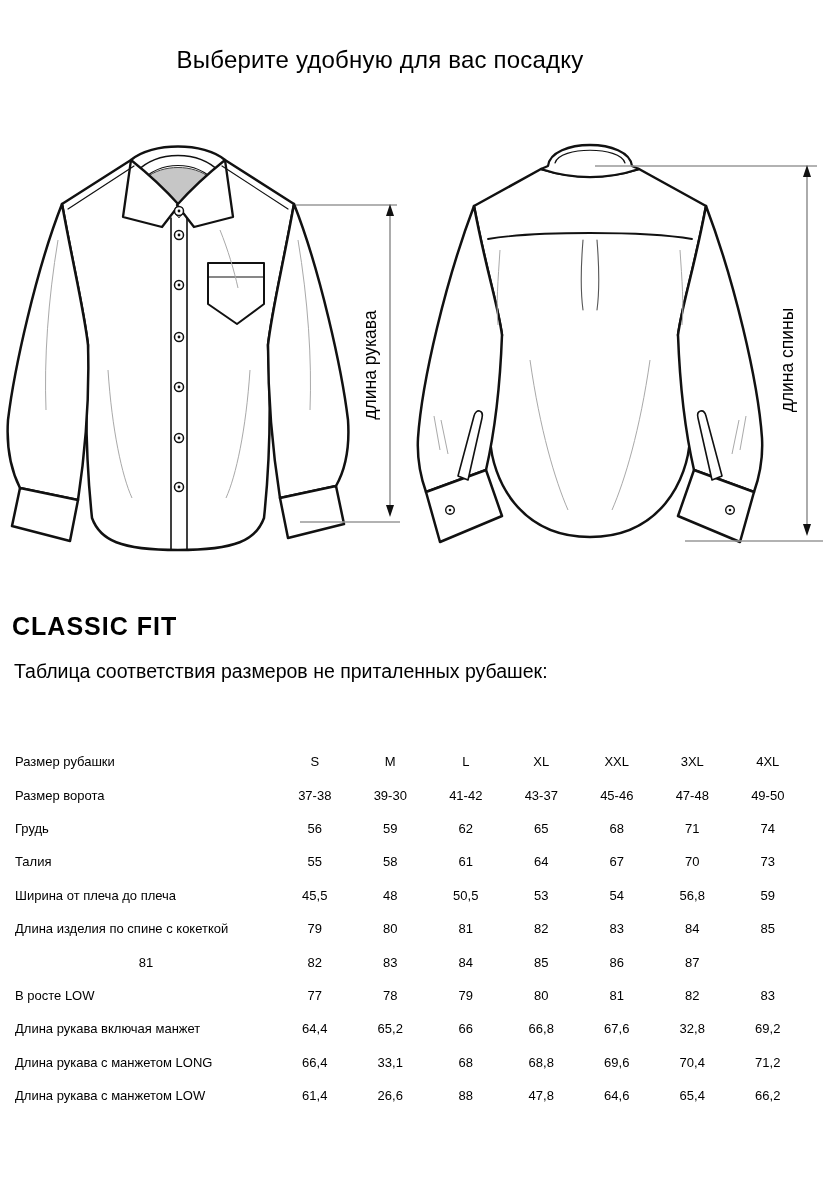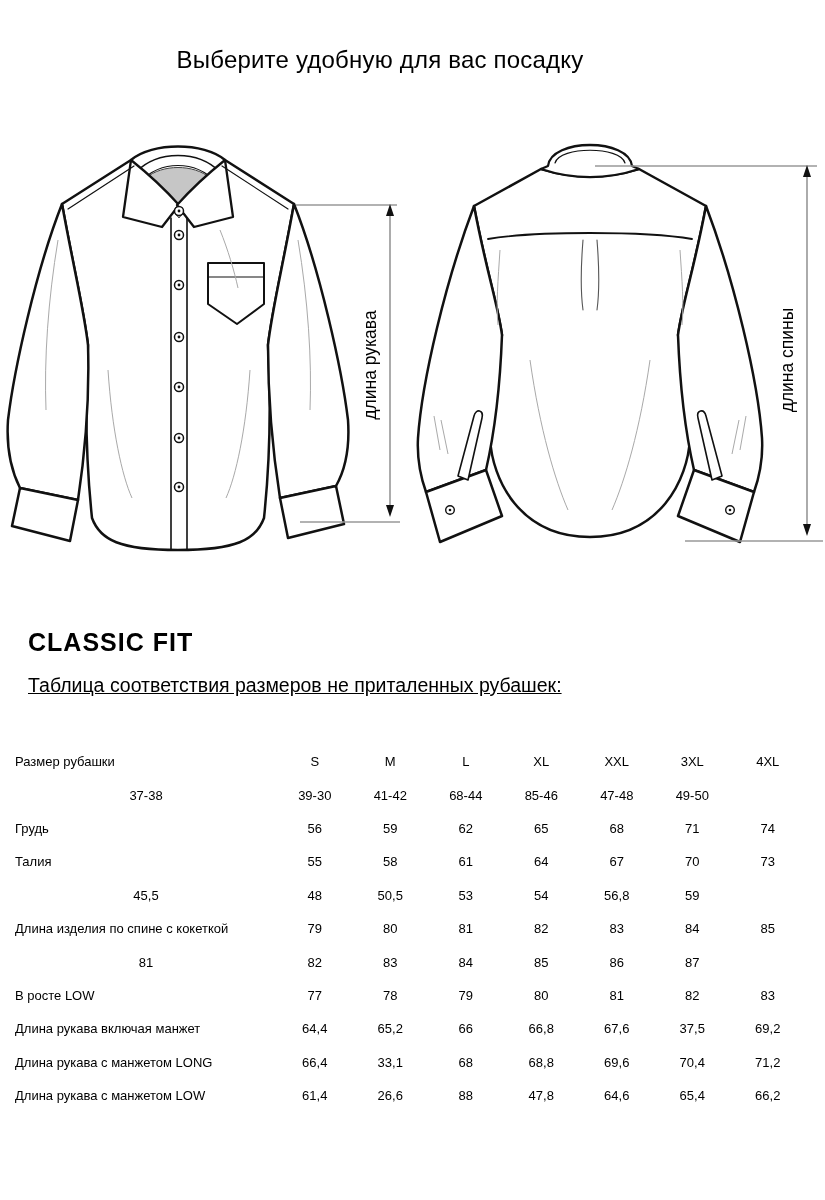--- a/index.html
+++ b/index.html
@@ -10,26 +10,26 @@
   .page-title{
     position:absolute;top:46px;left:4px;width:752px;text-align:center;
     font-size:24px;font-weight:400;letter-spacing:0.2px;margin:0;
   }
   .figures{position:absolute;top:120px;left:0;width:825px;height:450px;}
   .shirt-svg{position:absolute;top:0;}
   .svg-front{left:0;}
   .svg-back{left:410px;}
   .dim-label{font-family:"Liberation Sans","DejaVu Sans",sans-serif;font-size:17.5px;fill:#000;}
   .fit-heading{
-    position:absolute;top:612px;left:12px;margin:16px;
+    position:absolute;top:612px;left:12px;margin:0;
     font-size:25px;font-weight:bold;letter-spacing:1px;
   }
   .table-caption{
-    position:absolute;top:660px;left:14px;margin:14px;
-    font-size:19.5px;font-weight:400;text-decoration:underline;
+    position:absolute;top:660px;left:14px;margin:0;
+    font-size:19.5px;font-weight:400;
   }
   .size-table{
     position:absolute;top:745px;left:15px;width:800px;
     font-size:13px;
   }
   .t-row{
     display:grid;
     grid-template-columns:262px repeat(7,75.5px);
     height:33.4px;align-items:center;
   }
@@ -170,25 +170,26 @@
       <div class="t-cell">S</div>
       <div class="t-cell">M</div>
       <div class="t-cell">L</div>
       <div class="t-cell">XL</div>
       <div class="t-cell">XXL</div>
       <div class="t-cell">3XL</div>
       <div class="t-cell">4XL</div>
     </div>
 
     <div class="t-row">
+      <div class="t-label">Размер ворота</div>
       <div class="t-cell">37-38</div>
       <div class="t-cell">39-30</div>
       <div class="t-cell">41-42</div>
-      <div class="t-cell">68-44</div>
-      <div class="t-cell">85-46</div>
+      <div class="t-cell">43-37</div>
+      <div class="t-cell">45-46</div>
       <div class="t-cell">47-48</div>
       <div class="t-cell">49-50</div>
     </div>
 
     <div class="t-row">
       <div class="t-label">Грудь</div>
       <div class="t-cell">56</div>
       <div class="t-cell">59</div>
       <div class="t-cell">62</div>
       <div class="t-cell">65</div>
@@ -202,20 +203,21 @@
       <div class="t-cell">55</div>
       <div class="t-cell">58</div>
       <div class="t-cell">61</div>
       <div class="t-cell">64</div>
       <div class="t-cell">67</div>
       <div class="t-cell">70</div>
       <div class="t-cell">73</div>
     </div>
 
     <div class="t-row">
+      <div class="t-label">Ширина от плеча до плеча</div>
       <div class="t-cell">45,5</div>
       <div class="t-cell">48</div>
       <div class="t-cell">50,5</div>
       <div class="t-cell">53</div>
       <div class="t-cell">54</div>
       <div class="t-cell">56,8</div>
       <div class="t-cell">59</div>
     </div>
 
     <div class="t-row">
@@ -250,21 +252,21 @@
       <div class="t-cell">83</div>
     </div>
 
     <div class="t-row">
       <div class="t-label">Длина рукава включая манжет</div>
       <div class="t-cell">64,4</div>
       <div class="t-cell">65,2</div>
       <div class="t-cell">66</div>
       <div class="t-cell">66,8</div>
       <div class="t-cell">67,6</div>
-      <div class="t-cell">37,5</div>
+      <div class="t-cell">32,8</div>
       <div class="t-cell">69,2</div>
     </div>
 
     <div class="t-row">
       <div class="t-label">Длина рукава с манжетом LONG</div>
       <div class="t-cell">66,4</div>
       <div class="t-cell">33,1</div>
       <div class="t-cell">68</div>
       <div class="t-cell">68,8</div>
       <div class="t-cell">69,6</div>

